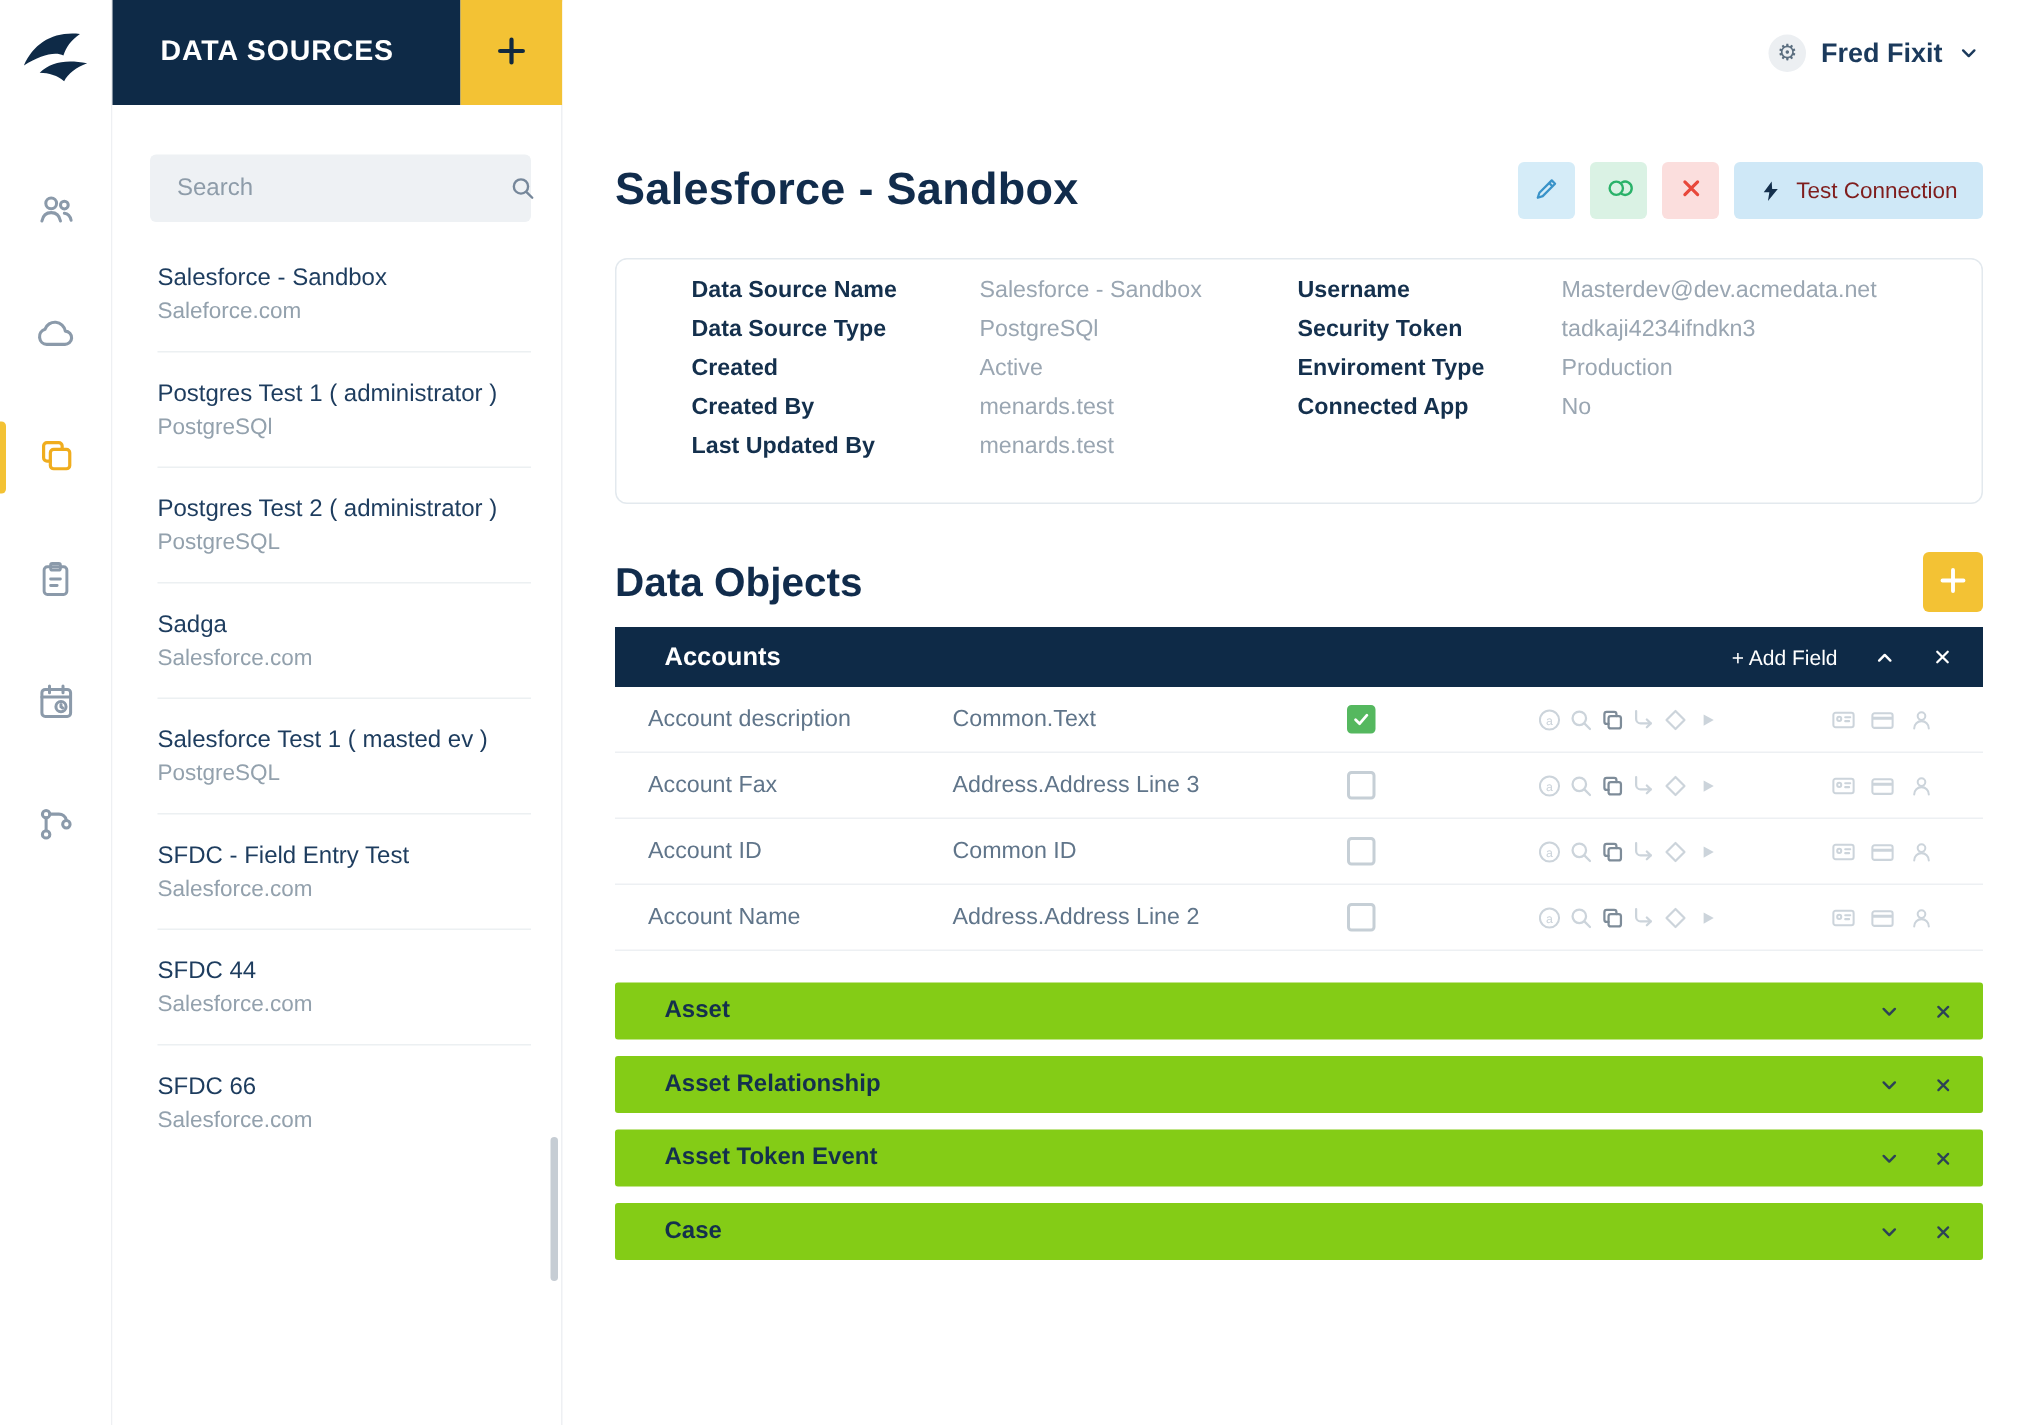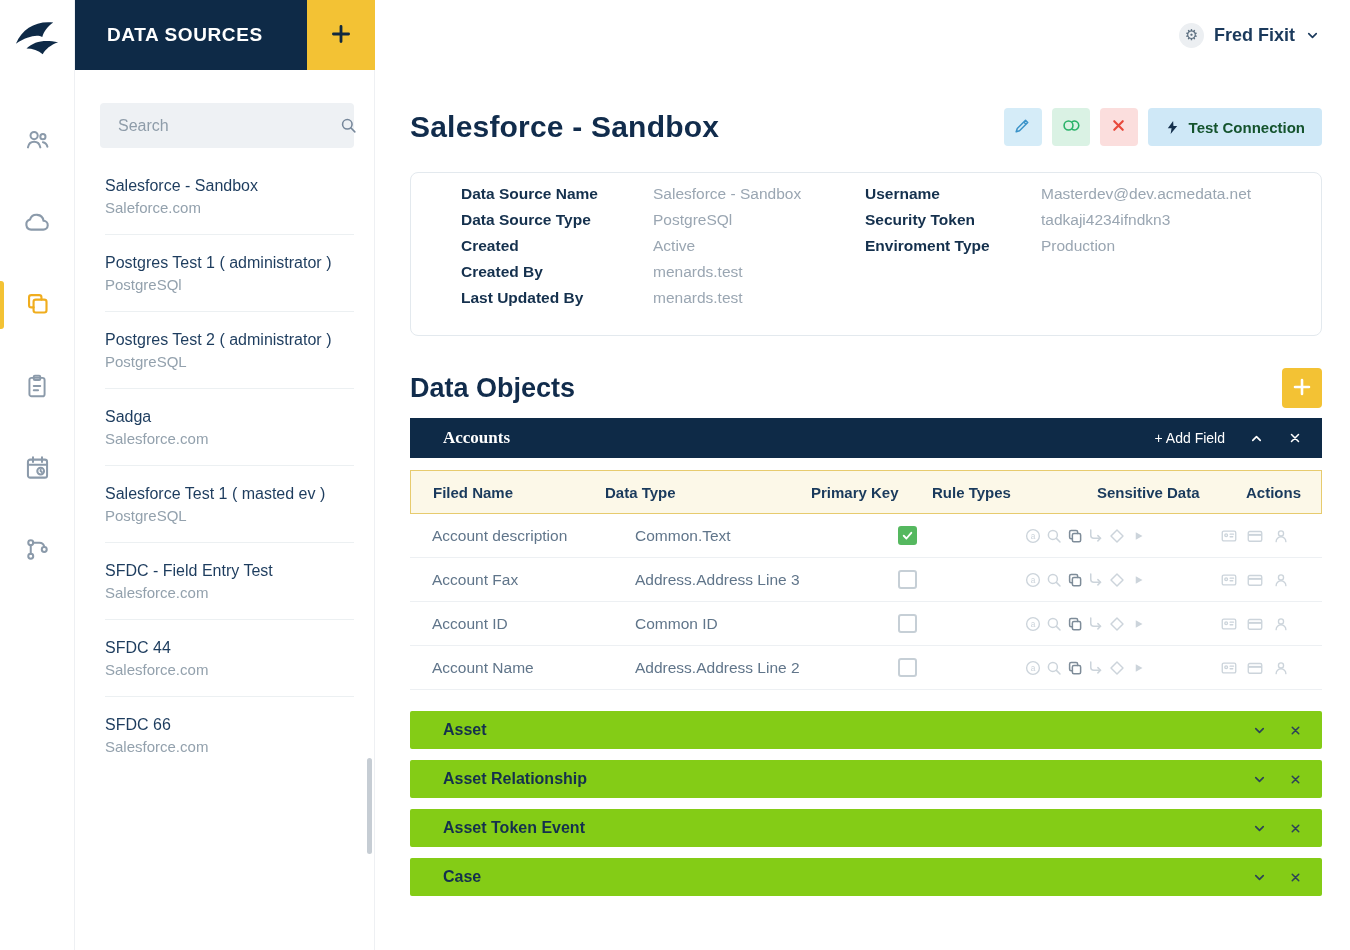--- a/index.html
+++ b/index.html
@@ -60,41 +60,41 @@
   .detail-header { margin-top:38px; display:flex; align-items:center; justify-content:space-between; }
   .page-title { color:#112c4c; font-size:30px; font-weight:700; letter-spacing:.2px; }
   .actions { display:flex; align-items:center; gap:10px; }
   .icon-btn { width:38px; height:38px; border-radius:4px; display:flex; align-items:center;
     justify-content:center; }
   .icon-btn.edit { background:#d5ecf8; color:#3a93c9; }
   .icon-btn.clone { background:#daf2e4; color:#2ab269; }
   .icon-btn.delete { background:#fbdedd; color:#e8483b; }
   .test-btn { height:38px; border-radius:4px; background:#cfe8f7; display:flex; align-items:center;
     gap:9px; padding:0 17px; }
-  .test-btn .label { color:#14532d; font-size:15px; font-weight:700; }
+  .test-btn .label { color:#7f1d1d; font-size:15px; font-weight:400; }
 
   .info-panel { margin-top:26px; border:1px solid #e3e9ee; border-radius:8px;
     padding:8px 30px 24px 50px; display:flex; }
   .info-col { display:flex; flex-direction:column; }
   .info-col.left { flex:0 0 404px; }
   .info-col.right { flex:1; }
   .info-row { display:flex; line-height:26px; }
   .info-label { font-size:15.5px; font-weight:700; color:#14304d; }
   .info-col.left .info-label { width:192px; }
   .info-col.right .info-label { width:176px; }
   .info-value { font-size:15.5px; color:#9aa6b2; }
 
   .objects-header { margin-top:32px; display:flex; align-items:center; justify-content:space-between; }
   .objects-title { color:#112c4c; font-size:27px; font-weight:700; }
   .plus-btn { width:40px; height:40px; background:#f3c234; border-radius:4px; color:#fff;
     display:flex; align-items:center; justify-content:center; }
 
   .acc-header { margin-top:10px; height:40px; background:#0e2a47; display:flex; align-items:center;
     padding:0 20px 0 33px; }
-  .acc-title { color:#fff; font-size:17px; font-weight:700; flex:1;font-family:Liberation Serif, serif; }
+  .acc-title { color:#fff; font-size:17px; font-weight:700; flex:1; }
   .acc-tools { display:flex; align-items:center; gap:24px; color:#fff; }
   .add-field { color:#fff; font-size:14px; font-weight:500; }
 
   .t-head { margin-top:12px; height:44px; background:#fcf8e8; border:1px solid #e7cb6e;
     display:grid; grid-template-columns:172px 206px 121px 165px 149px 1fr; align-items:center;
     padding-left:22px; }
   .t-head .th { color:#1a3a5c; font-size:15px; font-weight:700; }
   .t-row { height:44px; border-bottom:1px solid #edf0f3; display:grid;
     grid-template-columns:172px 206px 121px 165px 149px 1fr; align-items:center; padding-left:22px;gap:31px; }
   .t-row .c { font-size:15.5px; color:#60758a; }
@@ -345,20 +345,24 @@
           <div class="info-row">
             <div class="info-label">Security Token</div>
             <div class="info-value">tadkaji4234ifndkn3</div>
           </div>
 
           <div class="info-row">
             <div class="info-label">Enviroment Type</div>
             <div class="info-value">Production</div>
           </div>
 
+          <div class="info-row">
+            <div class="info-label">Connected App</div>
+            <div class="info-value">No</div>
+          </div>
         </div>
     </section>
 
     <div class="objects-header">
       <h2 class="objects-title">Data Objects</h2>
       <button class="plus-btn">
         <span>
           <svg width="24" height="24" viewBox="0 0 24 24" fill="none" stroke="currentColor" stroke-width="2.6" stroke-linecap="round">
             <path d="M12 5v14M5 12h14"></path>
           </svg>
@@ -377,28 +381,20 @@
             </svg>
           </span>
           <span style="display:flex;">
             <svg width="14" height="14" viewBox="0 0 24 24" fill="none" stroke="currentColor" stroke-width="2.6" stroke-linecap="round">
               <path d="M6 6l12 12M18 6 6 18"></path>
             </svg>
           </span>
         </div>
       </header>
 
-      <div class="t-head">
-        <div class="th">Filed Name</div>
-        <div class="th">Data Type</div>
-        <div class="th">Primary Key</div>
-        <div class="th">Rule Types</div>
-        <div class="th">Sensitive Data</div>
-        <div class="th">Actions</div>
-      </div>
 
       <div class="t-body">
 
           <div class="t-row">
             <div class="c">Account description</div>
             <div class="c">Common.Text</div>
             <div class="pk-cell">
               <span class="checkbox checked">
                 <svg width="13" height="13" viewBox="0 0 24 24" fill="none" stroke="#fff" stroke-width="3.4" stroke-linecap="round" stroke-linejoin="round">
                   <polyline points="5 12.5 10 17.5 19 7"></polyline>

